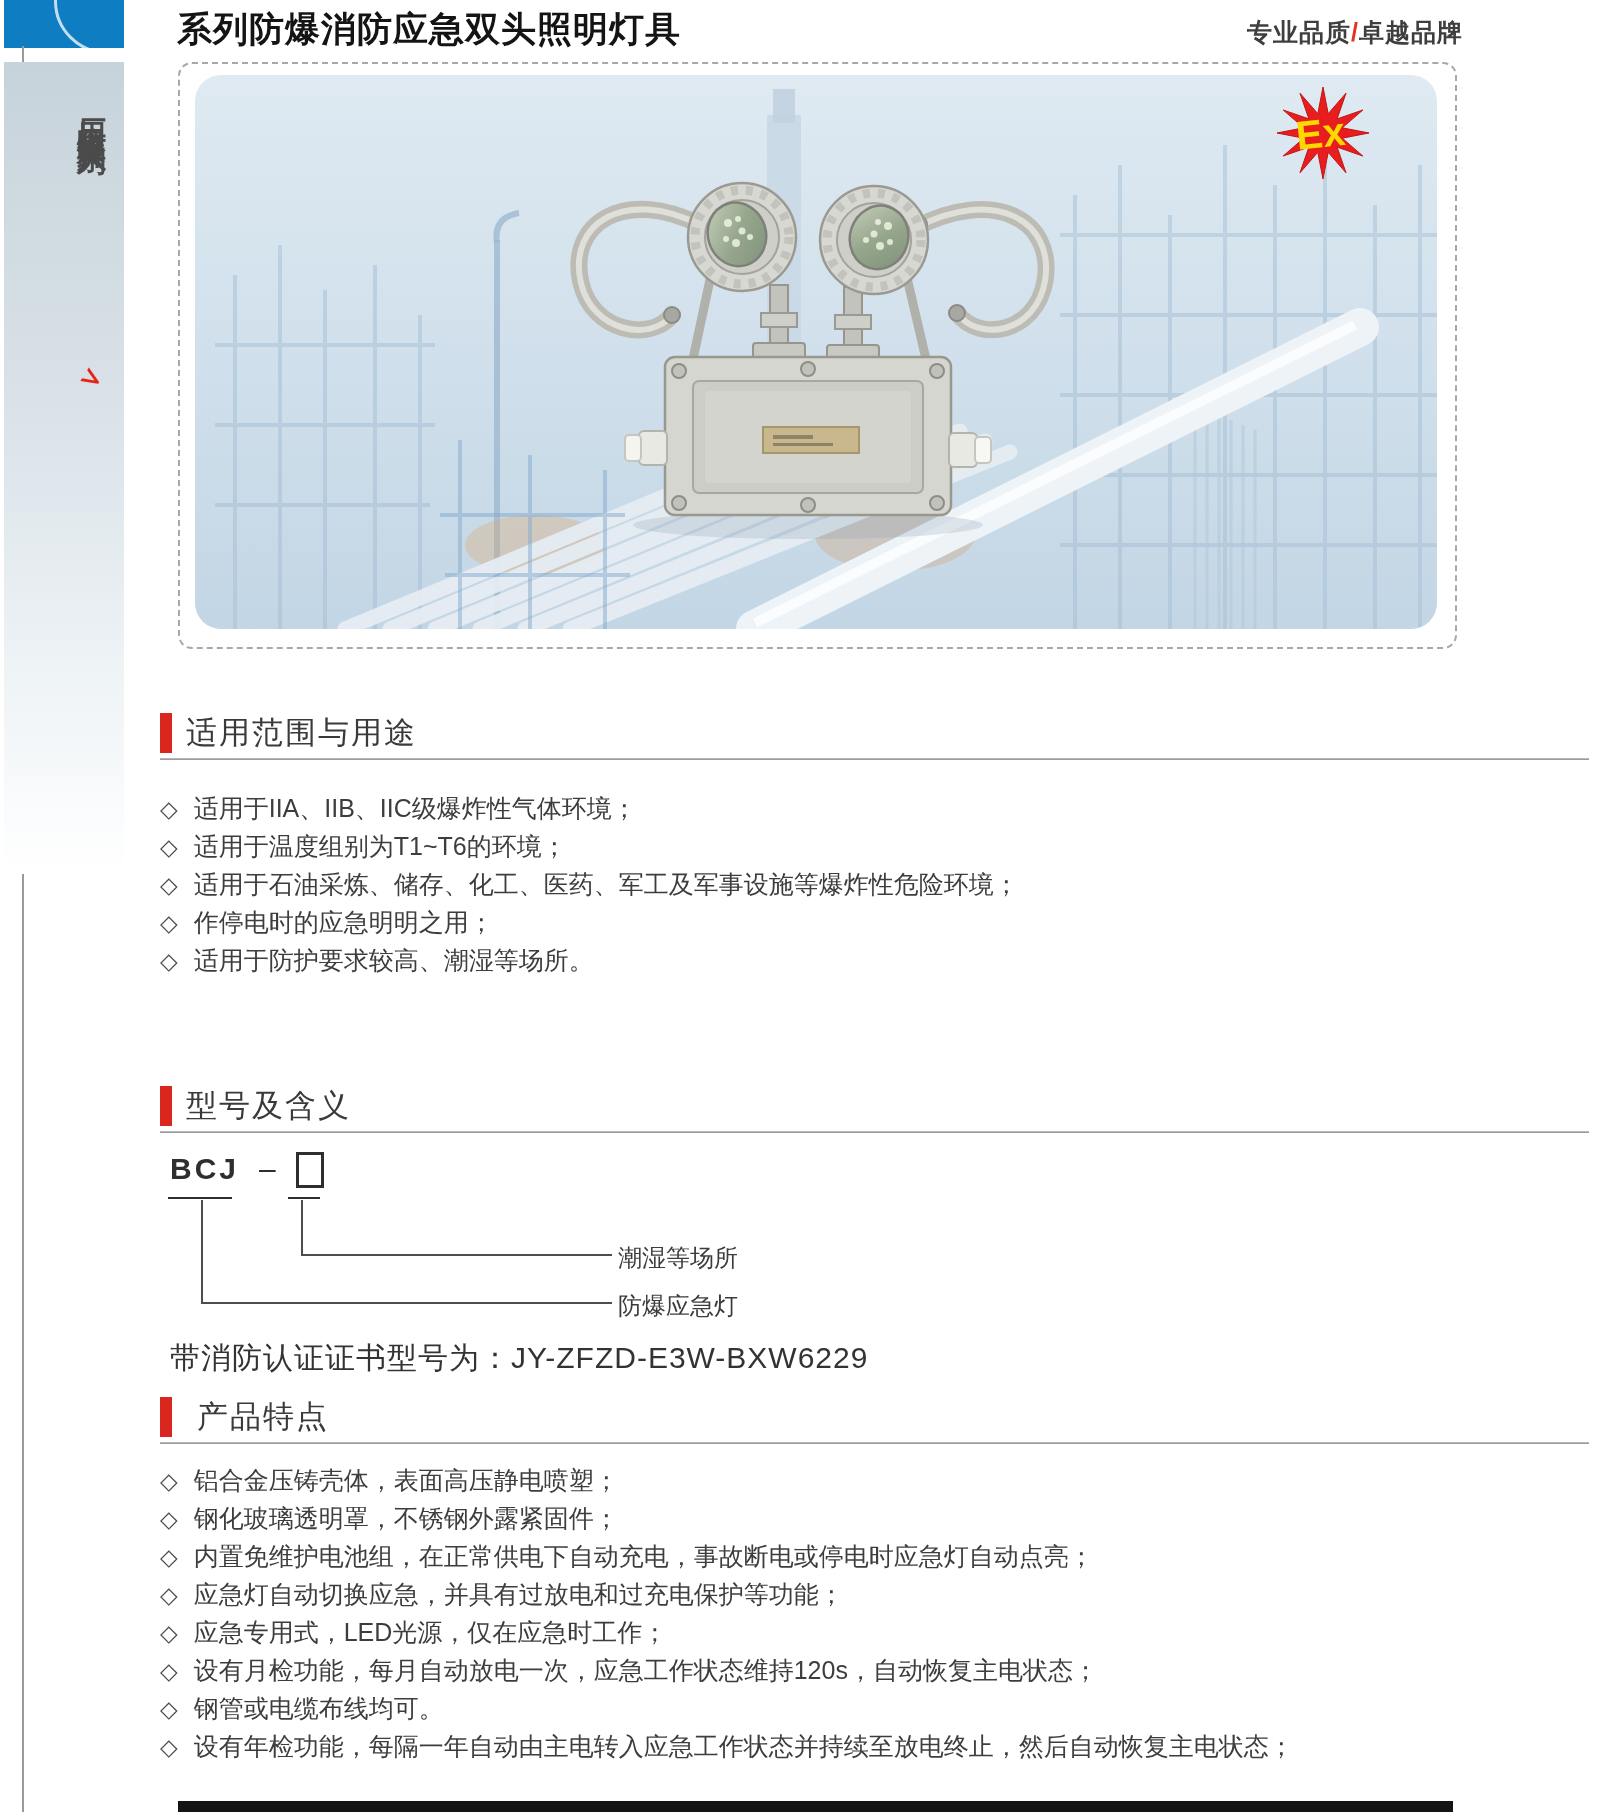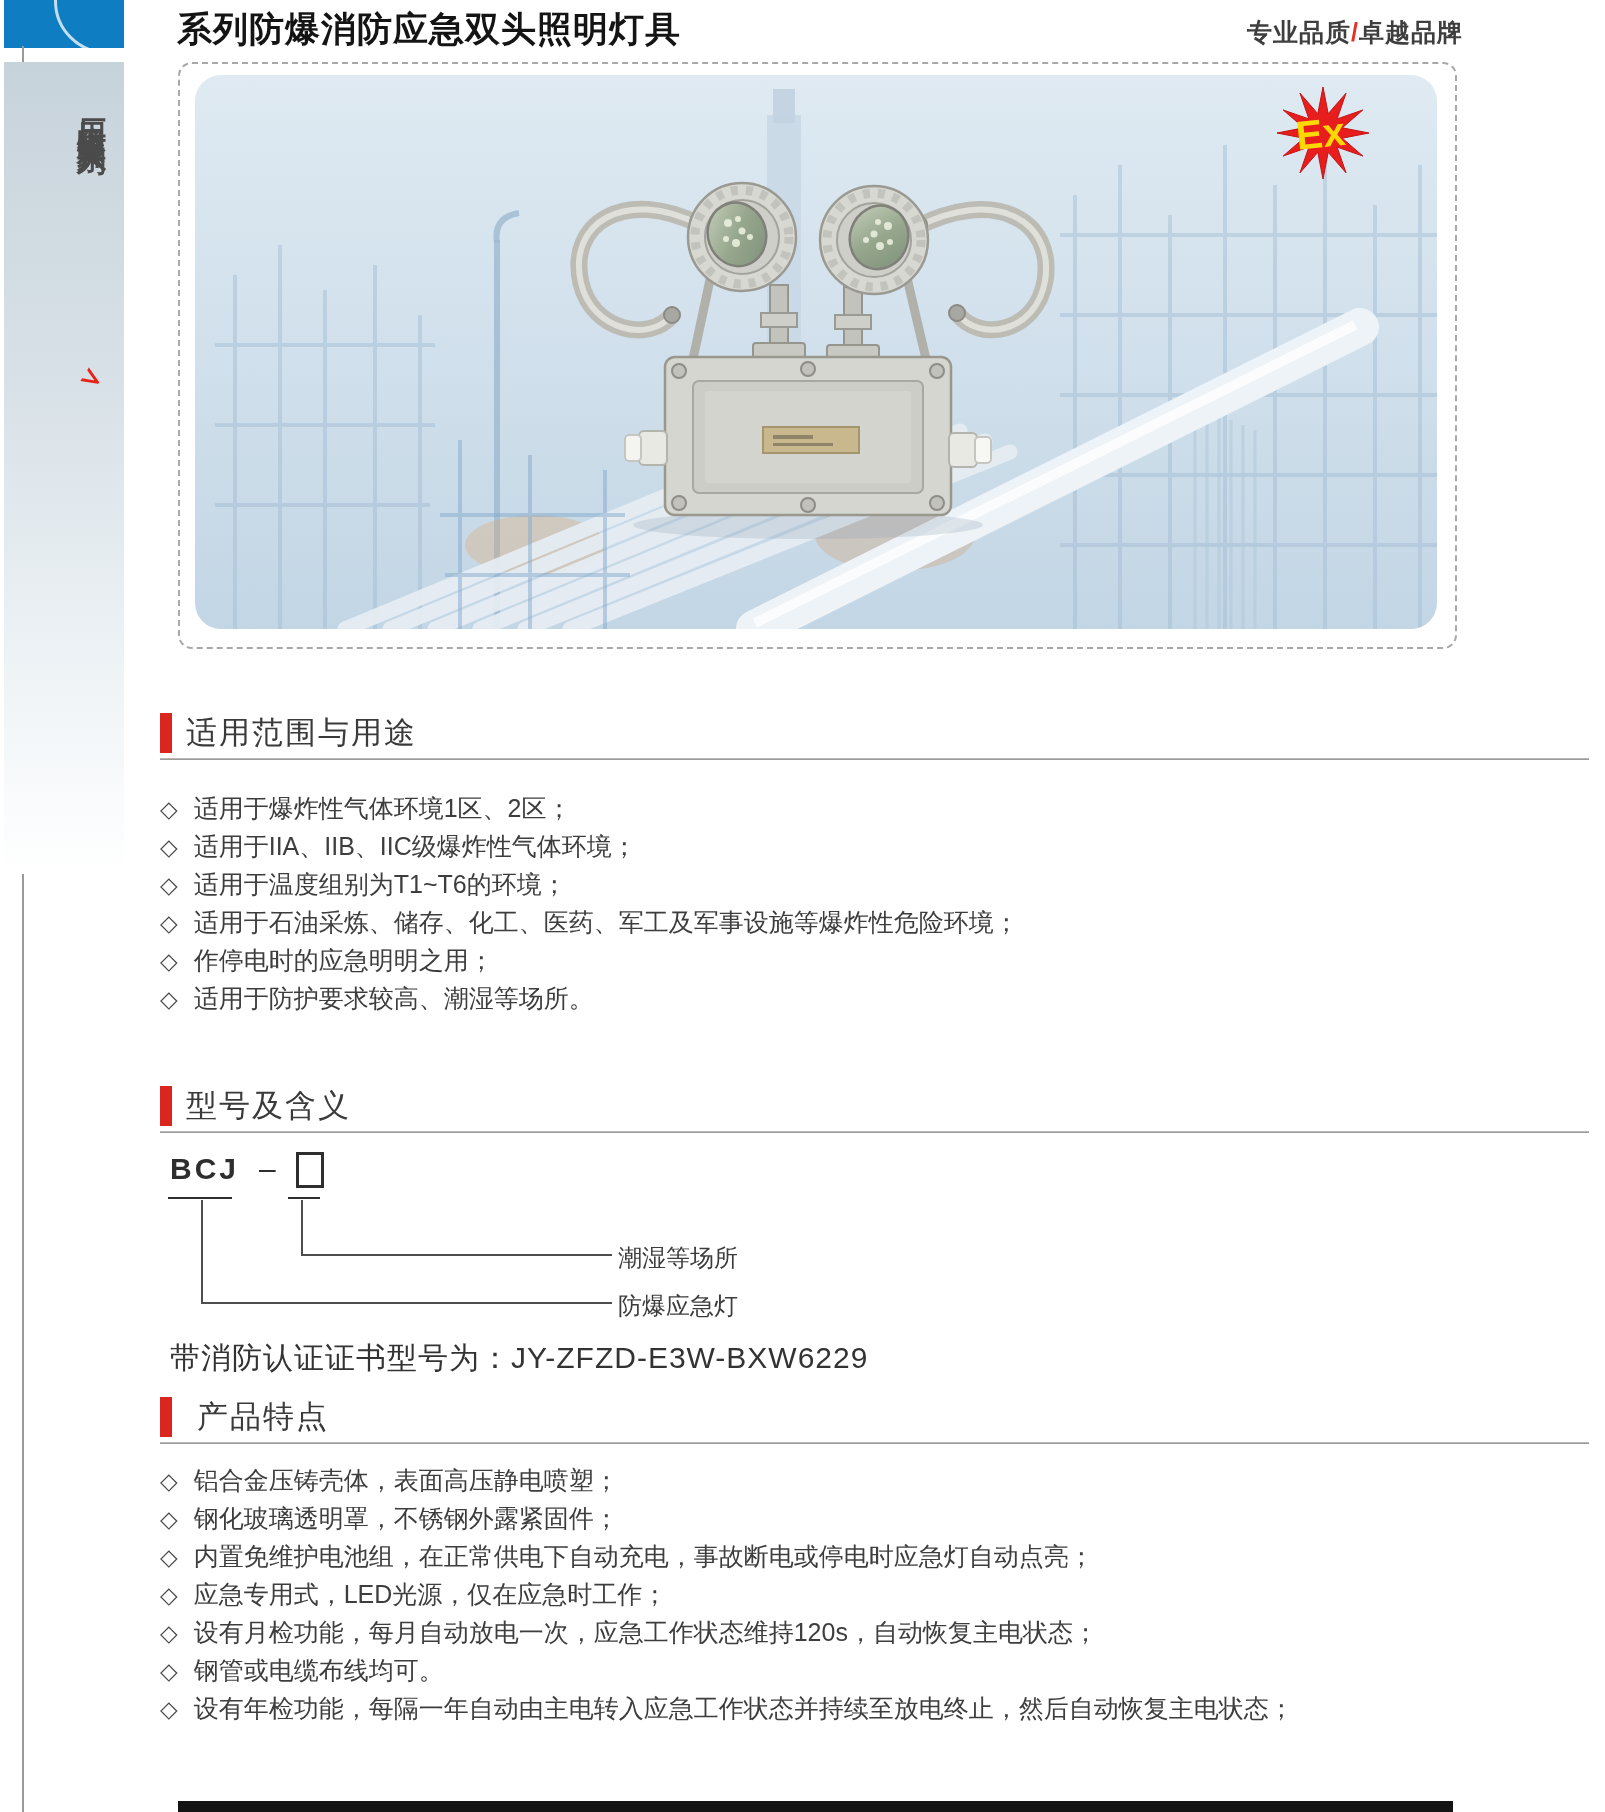--- a/index.html
+++ b/index.html
@@ -201,21 +201,20 @@
       </svg>
     </div>
   </div>
 
   <div class="sec-head" style="top:712px;">
     <div class="sec-bar"></div>
     <div class="sec-title">适用范围与用途</div>
   </div>
   <div class="sec-rule" style="top:758px;"></div>
   <ul class="blist" style="top:790px;">
-    <li><span class="diamond">◇</span><span>适用于爆炸性气体环境1区、2区；</span></li>
     <li><span class="diamond">◇</span><span>适用于IIA、IIB、IIC级爆炸性气体环境；</span></li>
     <li><span class="diamond">◇</span><span>适用于温度组别为T1~T6的环境；</span></li>
     <li><span class="diamond">◇</span><span>适用于石油采炼、储存、化工、医药、军工及军事设施等爆炸性危险环境；</span></li>
     <li><span class="diamond">◇</span><span>作停电时的应急明明之用；</span></li>
     <li><span class="diamond">◇</span><span>适用于防护要求较高、潮湿等场所。</span></li>
   </ul>
 
   <div class="sec-head" style="top:1085px;">
     <div class="sec-bar"></div>
     <div class="sec-title">型号及含义</div>
@@ -239,20 +238,21 @@
 
   <div class="sec-head" style="top:1396px;gap:25px;">
     <div class="sec-bar"></div>
     <div class="sec-title">产品特点</div>
   </div>
   <div class="sec-rule" style="top:1442px;"></div>
   <ul class="blist" style="top:1462px;">
     <li><span class="diamond">◇</span><span>铝合金压铸壳体，表面高压静电喷塑；</span></li>
     <li><span class="diamond">◇</span><span>钢化玻璃透明罩，不锈钢外露紧固件；</span></li>
     <li><span class="diamond">◇</span><span>内置免维护电池组，在正常供电下自动充电，事故断电或停电时应急灯自动点亮；</span></li>
+    <li><span class="diamond">◇</span><span>应急灯自动切换应急，并具有过放电和过充电保护等功能；</span></li>
     <li><span class="diamond">◇</span><span>应急专用式，LED光源，仅在应急时工作；</span></li>
     <li><span class="diamond">◇</span><span>设有月检功能，每月自动放电一次，应急工作状态维持120s，自动恢复主电状态；</span></li>
     <li><span class="diamond">◇</span><span>钢管或电缆布线均可。</span></li>
     <li><span class="diamond">◇</span><span>设有年检功能，每隔一年自动由主电转入应急工作状态并持续至放电终止，然后自动恢复主电状态；</span></li>
   </ul>
 
   <div class="bottom-bar"></div>
 </div>
 
 </body></html>

